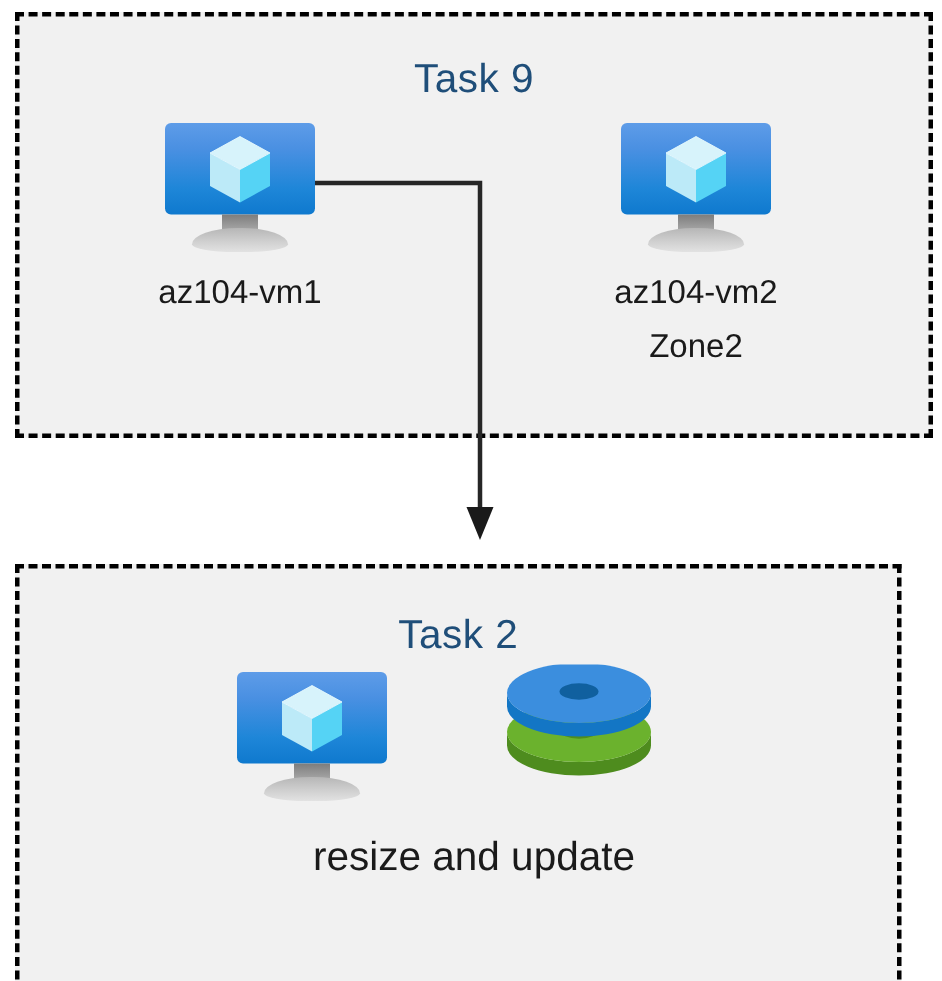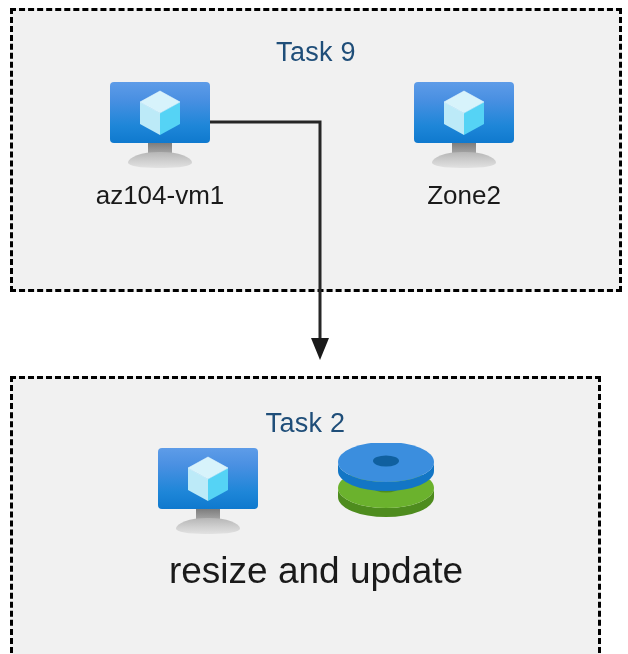--- a/index.html
+++ b/index.html
@@ -89,21 +89,21 @@
   #vm1-icon { left: 110px; top: 82px;  }
   #vm2-icon { left: 414px; top: 82px;  }
   #vm3-icon { left: 158px; top: 448px; }
 
   
   .vm-caption {
     position: absolute;
     width: 230px;
     text-align: center;
     color: #1a1a1a;
-    font-size: 26px;
+    font-size: 22px;
     line-height: 36px;
   }
   #vm1-caption { left: 45px;  top: 177px; }
   #vm2-caption { left: 349px; top: 177px; }
   .vm-caption .line { display: block; white-space: nowrap; }
 
   
   #disks-icon {
     position: absolute;
     left: 334px;
@@ -113,21 +113,21 @@
   }
 
   
   #task2-caption {
     position: absolute;
     left: 10px;
     top: 553px;
     width: 612px;
     text-align: center;
     color: #1a1a1a;
-    font-size: 37px;
+    font-size: 27px;
     line-height: 36px;
     white-space: nowrap;
   }
 
   
   #connector {
     position: absolute;
     left: 0;
     top: 0;
     width: 628px;
@@ -168,20 +168,21 @@
         <polygon points="1,12 21,23 21,45 1,34" fill="#BCEAF8"></polygon>
         <polygon points="41,12 21,23 21,45 41,34" fill="#55D3F5"></polygon>
         <polygon points="21,1 41,12 21,23 1,12" fill="none" stroke="#E9FAFE" stroke-width="0.6"></polygon>
       </svg>
     </div>
     <div class="vm-neck"></div>
     <div class="vm-base"></div>
   </div>
 
   <div id="vm2-caption" class="vm-caption">
+    <span class="line">az104-vm2</span>
     <span class="line">Zone2</span>
   </div>
 
   <div id="task2-box" class="task-box">
     <div id="task2-title" class="task-title">Task 2</div>
   </div>
 
   <div id="vm3-icon" class="vm-icon">
     <div class="vm-screen">
       <svg class="vm-cube" viewBox="0 0 42 46">

